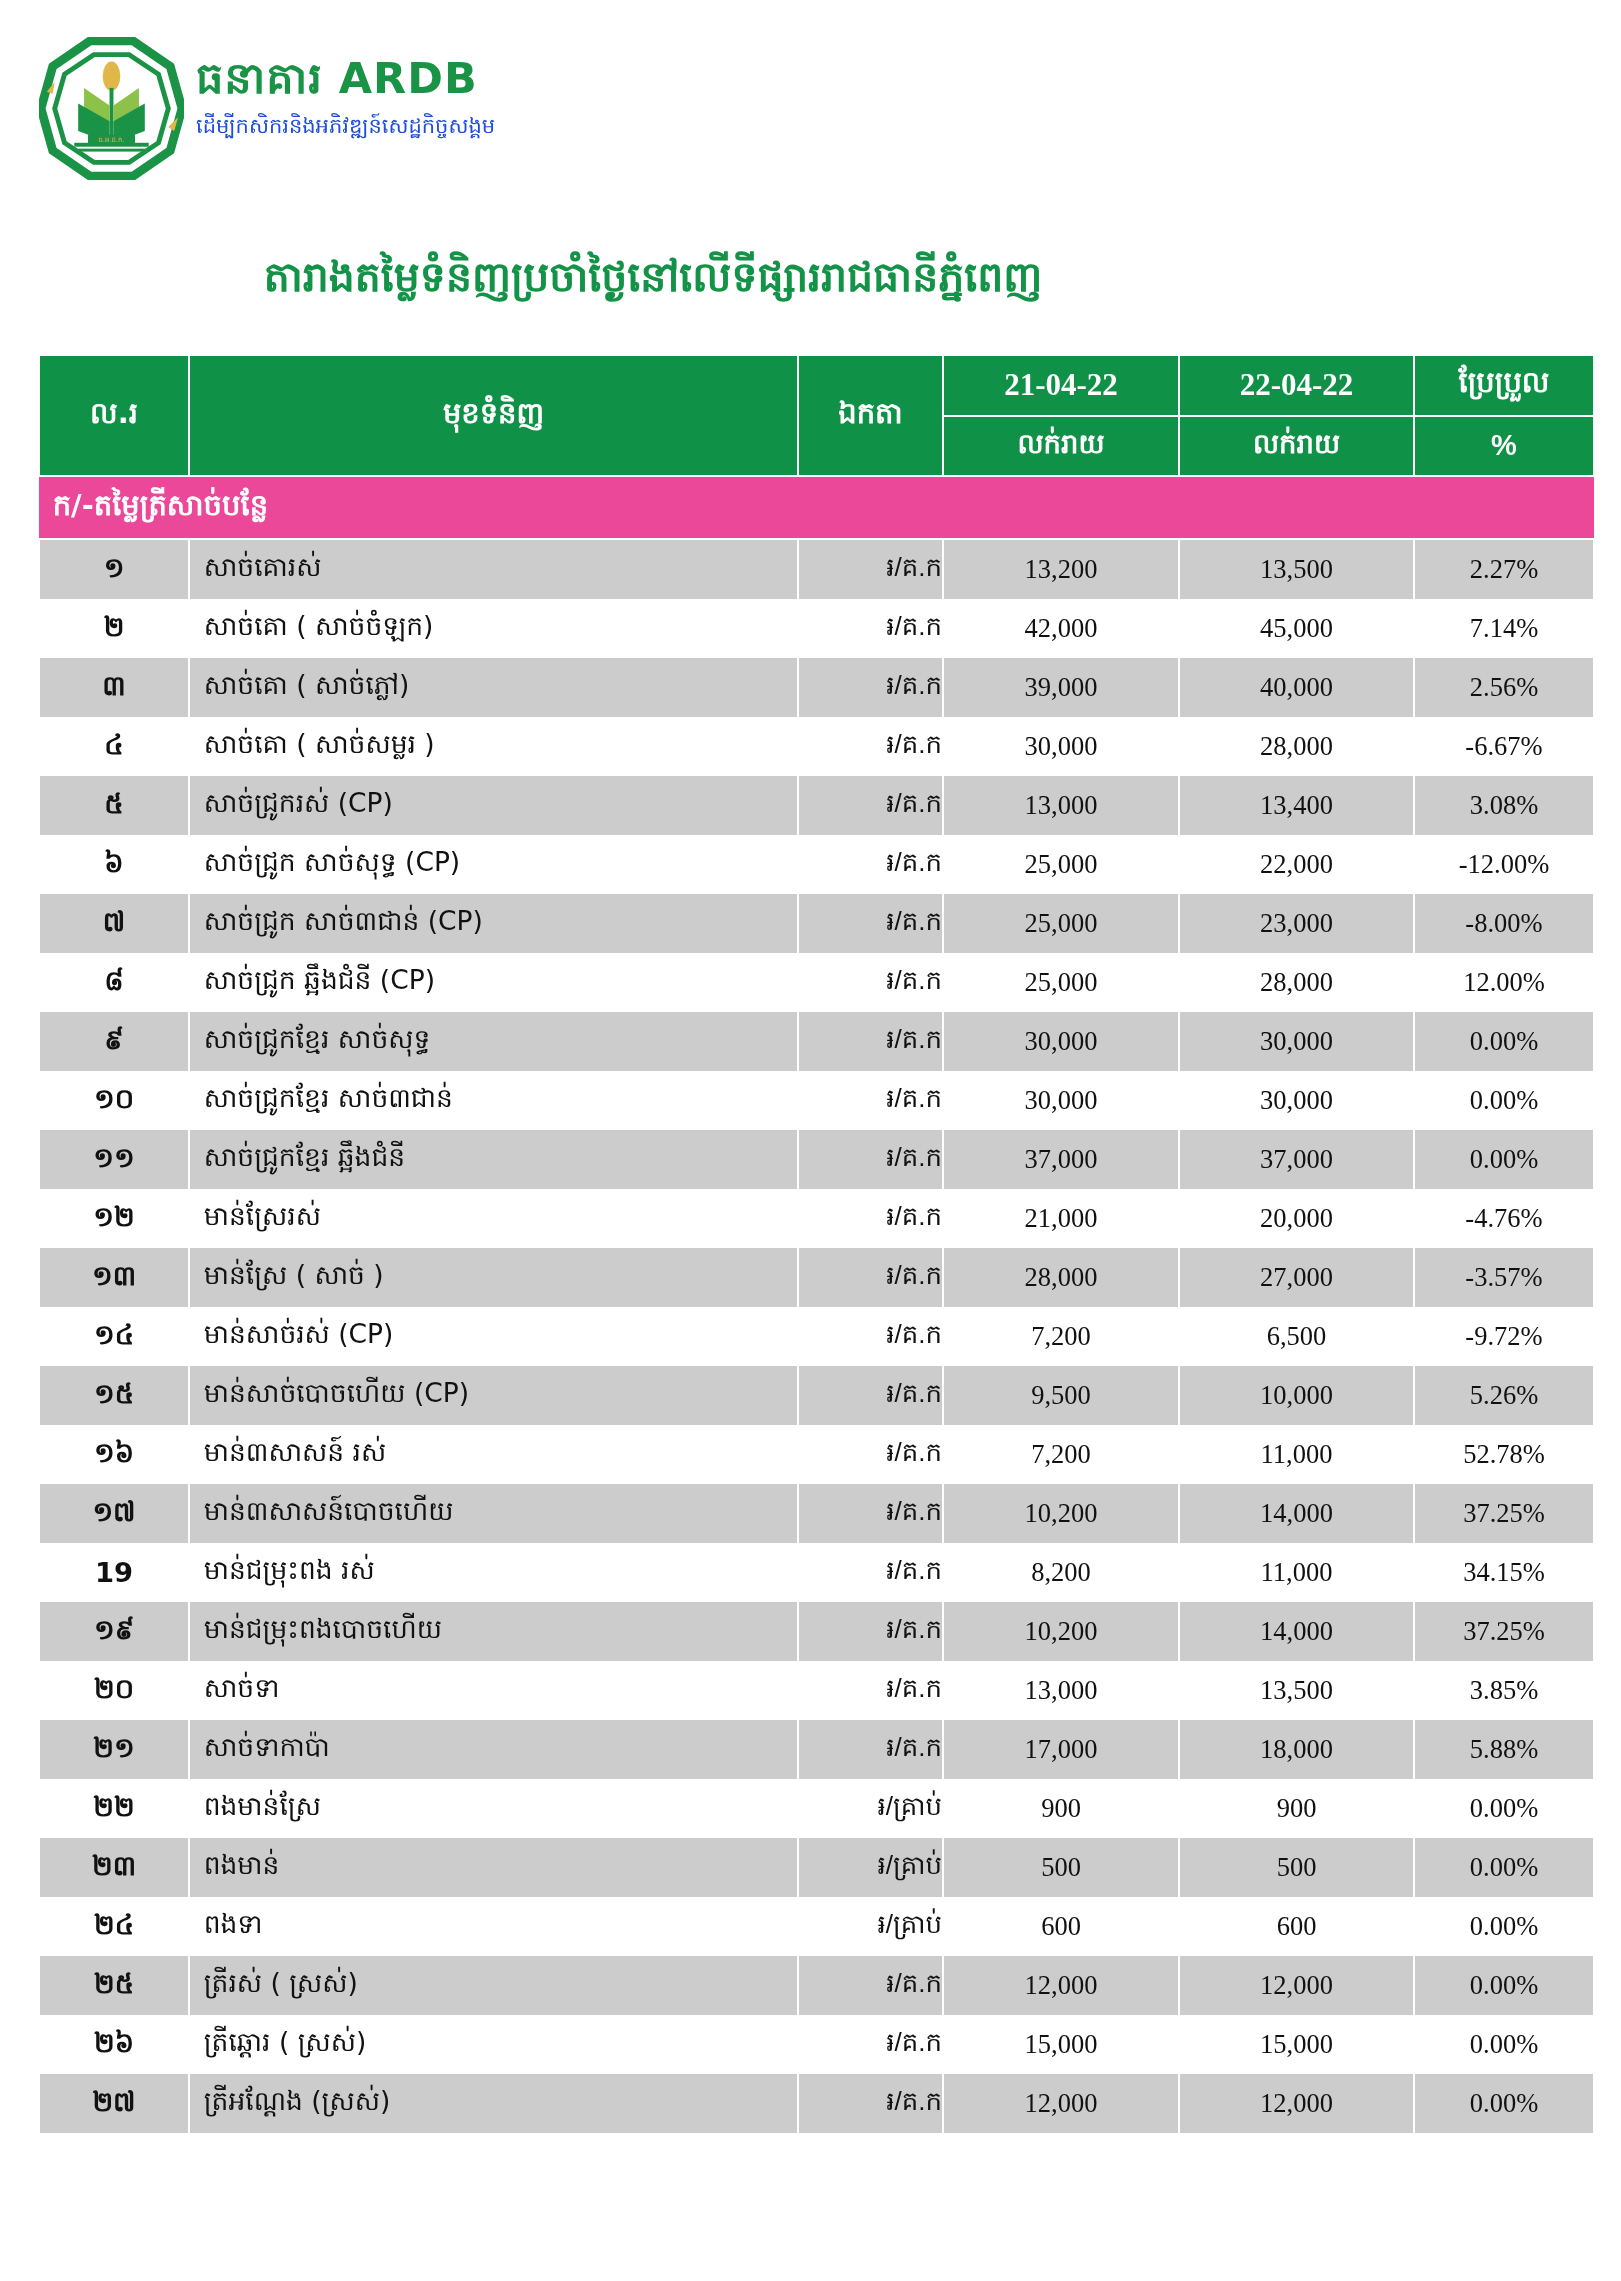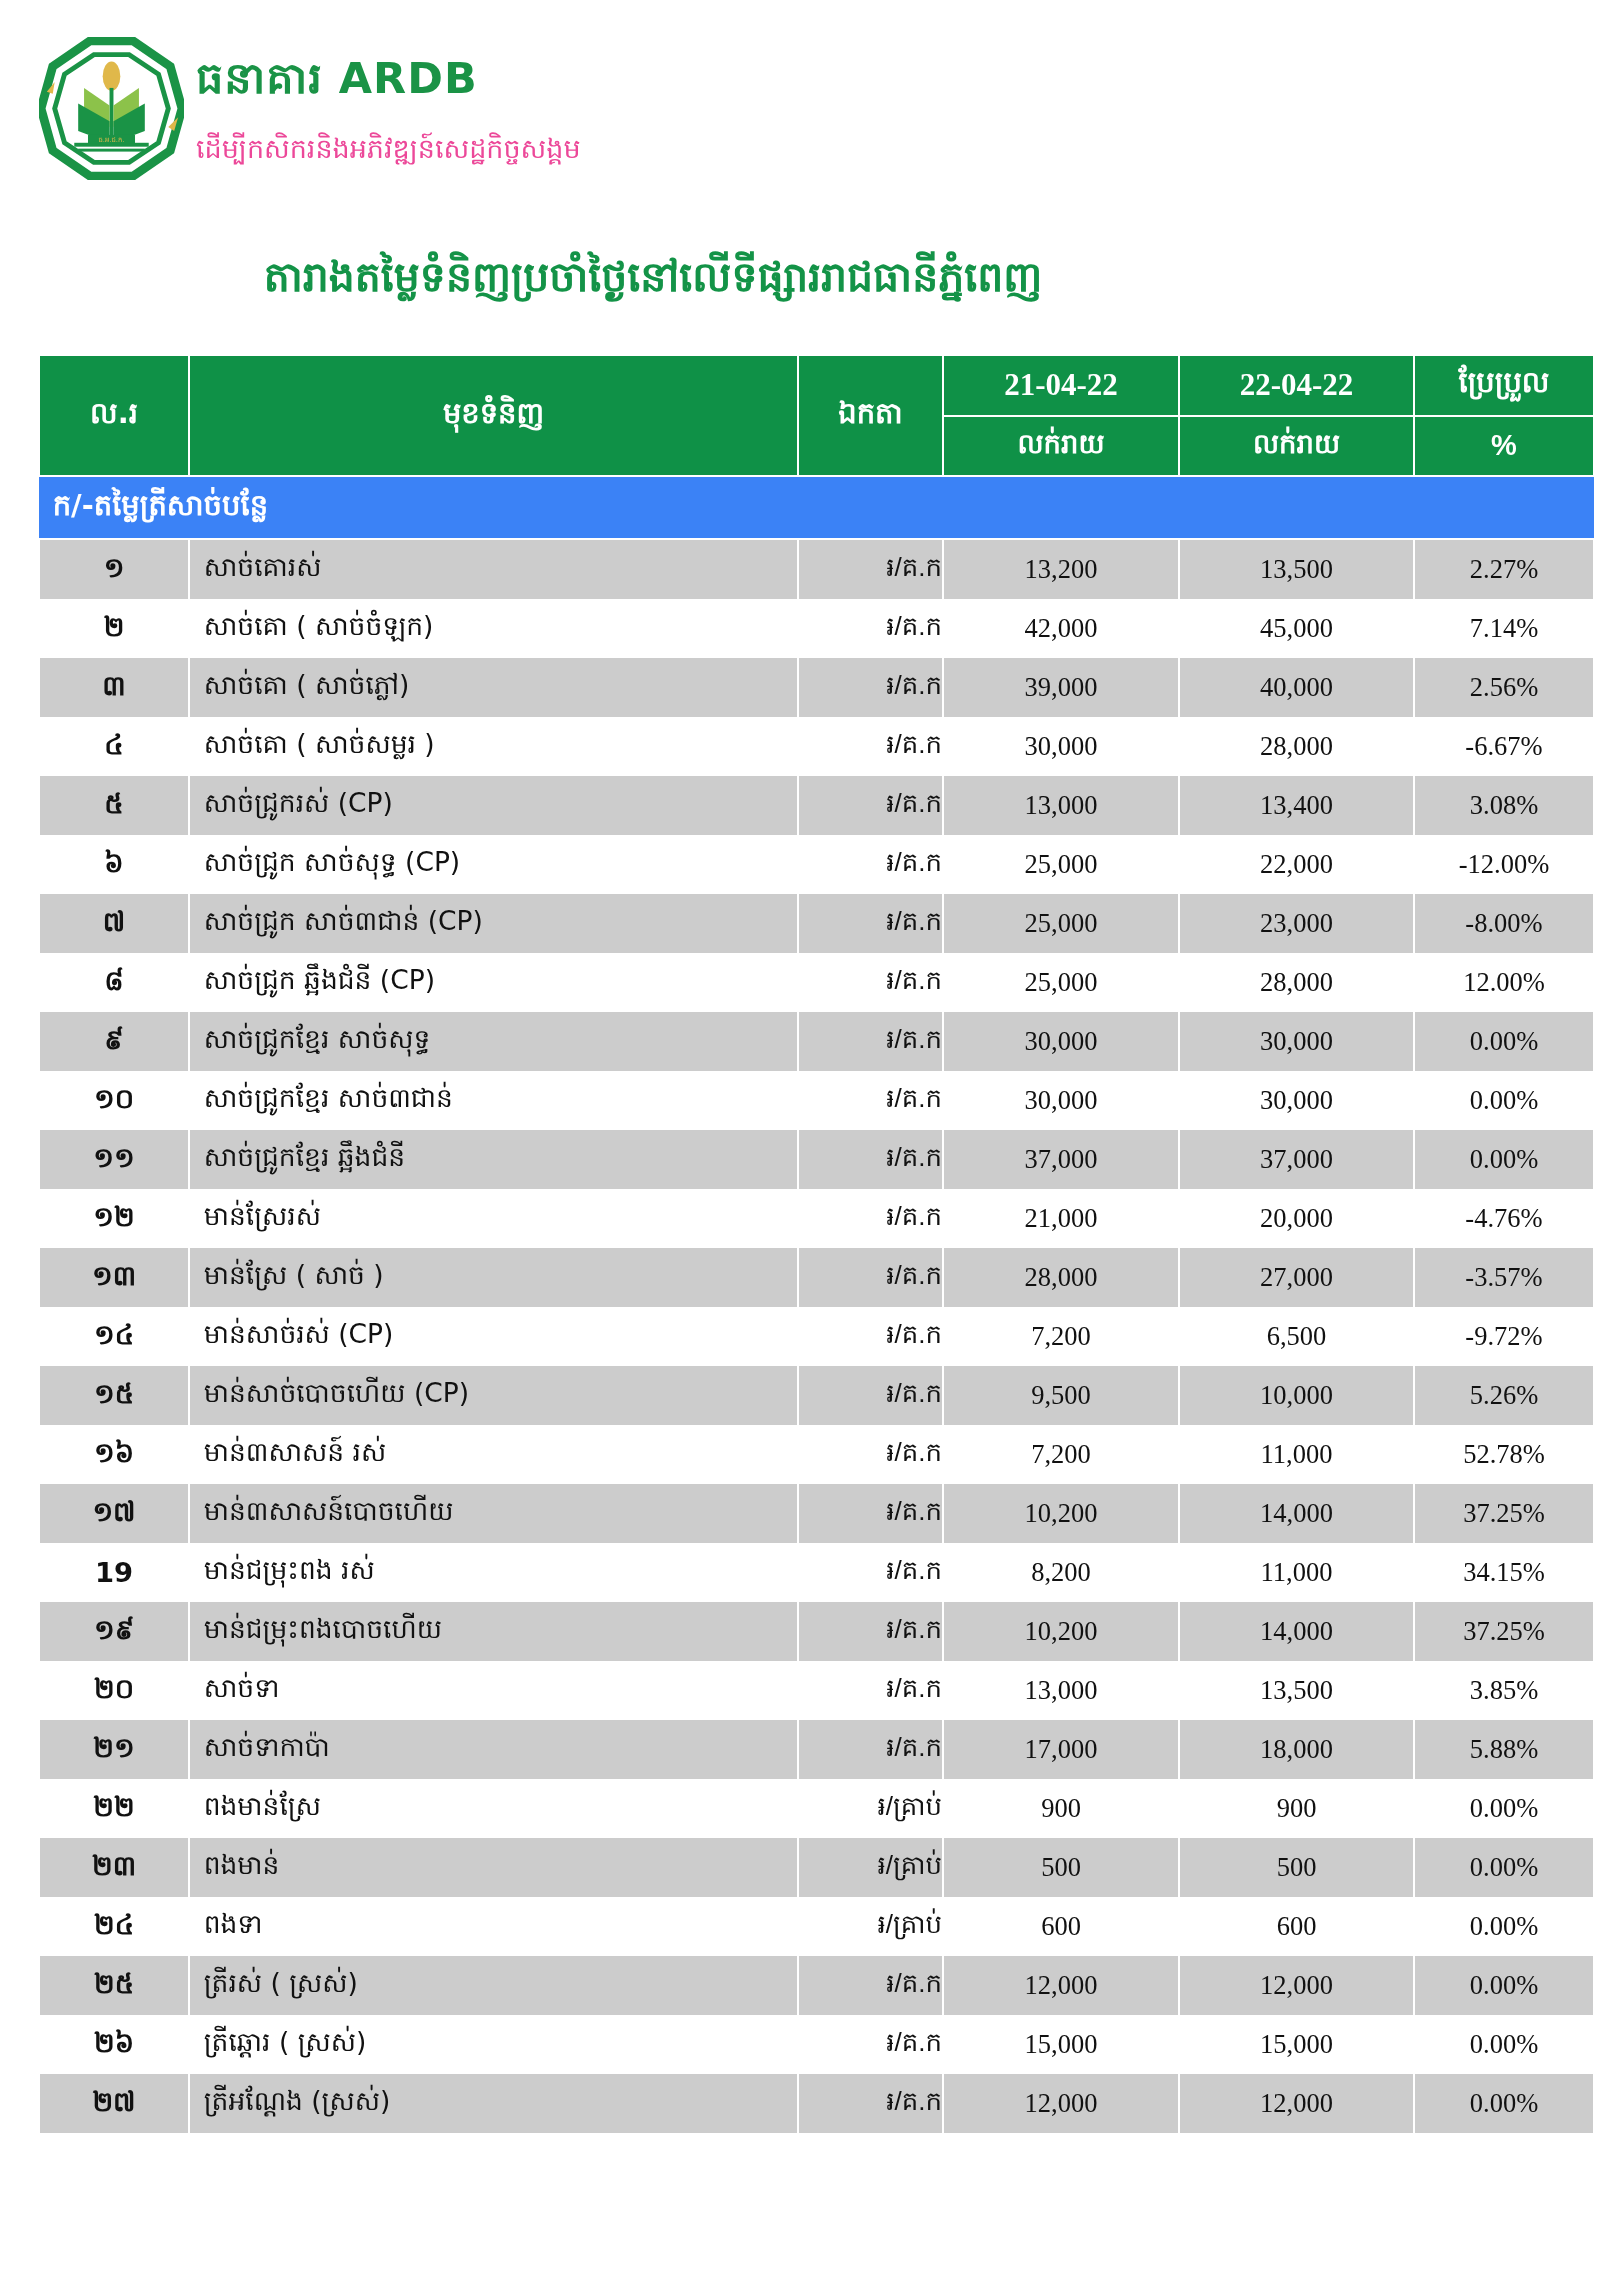--- a/index.html
+++ b/index.html
@@ -10,21 +10,21 @@
   }
   .logo-mark { position: absolute; left: 39px; top: 37px; width: 145px; height: 143px; }
   .brand-name {
     position: absolute; left: 196px; top: 51px;
     font-family: "DejaVu Sans", sans-serif; font-weight: bold;
     font-size: 43px; color: #1a9346; letter-spacing: 1px; white-space: nowrap;
   }
   .brand-tagline {
     position: absolute; left: 196px; top: 112px;
     font-family: "DejaVu Sans", sans-serif;
-    font-size: 27px; color: #ec4899; white-space: nowrap; margin-top: 20px;
+    font-size: 21px; color: #1d4ed8; white-space: nowrap;
   }
   .page-title {
     position: absolute; left: 0; width: 1306px; top: 251px; text-align: center;
     font-family: "DejaVu Sans", sans-serif; font-weight: bold;
     font-size: 41px; color: #139347; white-space: nowrap;
   }
   table.price-table {
     position: absolute; left: 38px; top: 354px; width: 1555px;
     border-collapse: collapse; table-layout: fixed;
   }
@@ -37,21 +37,21 @@
   .price-table th {
     background: #0f9147; color: #ffffff; border: 2.9px solid #ffffff;
     font-weight: bold; text-align: center; vertical-align: middle; padding: 0;
   }
   .price-table th.h-main { height: 119px; font-size: 29px; font-family: "DejaVu Sans", sans-serif; }
   .price-table th.h-top { height: 57px; font-size: 29px; margin-left: 27px; }
   .price-table th.h-sub { height: 57px; font-size: 27.4px; font-family: "DejaVu Sans", sans-serif; }
   .price-table th.h-date { font-family: "Liberation Serif", serif; font-size: 31px; }
   .price-table th.h-pct { font-family: "Liberation Sans", sans-serif; font-size: 29px; }
   .price-table tr.category td {
-    background: #3b82f6; color: #ffffff; height: 61px;
+    background: #ec4899; color: #ffffff; height: 61px;
     font-size: 29px; font-weight: bold; padding: 0 0 0 13.7px;
     border-top: 2.9px solid #ffffff; border-bottom: 2.9px solid #ffffff;
     font-family: "DejaVu Sans", sans-serif;
   }
   .price-table tbody tr.item td {
     height: 59px; padding: 0; border-left: 2.9px solid #ffffff; border-right: 2.9px solid #ffffff;
     color: #111111; vertical-align: middle;
   }
   .price-table tbody tr.item.gray td { background: #cccccc; }
   .price-table tbody tr.item.white td { background: #ffffff; }

